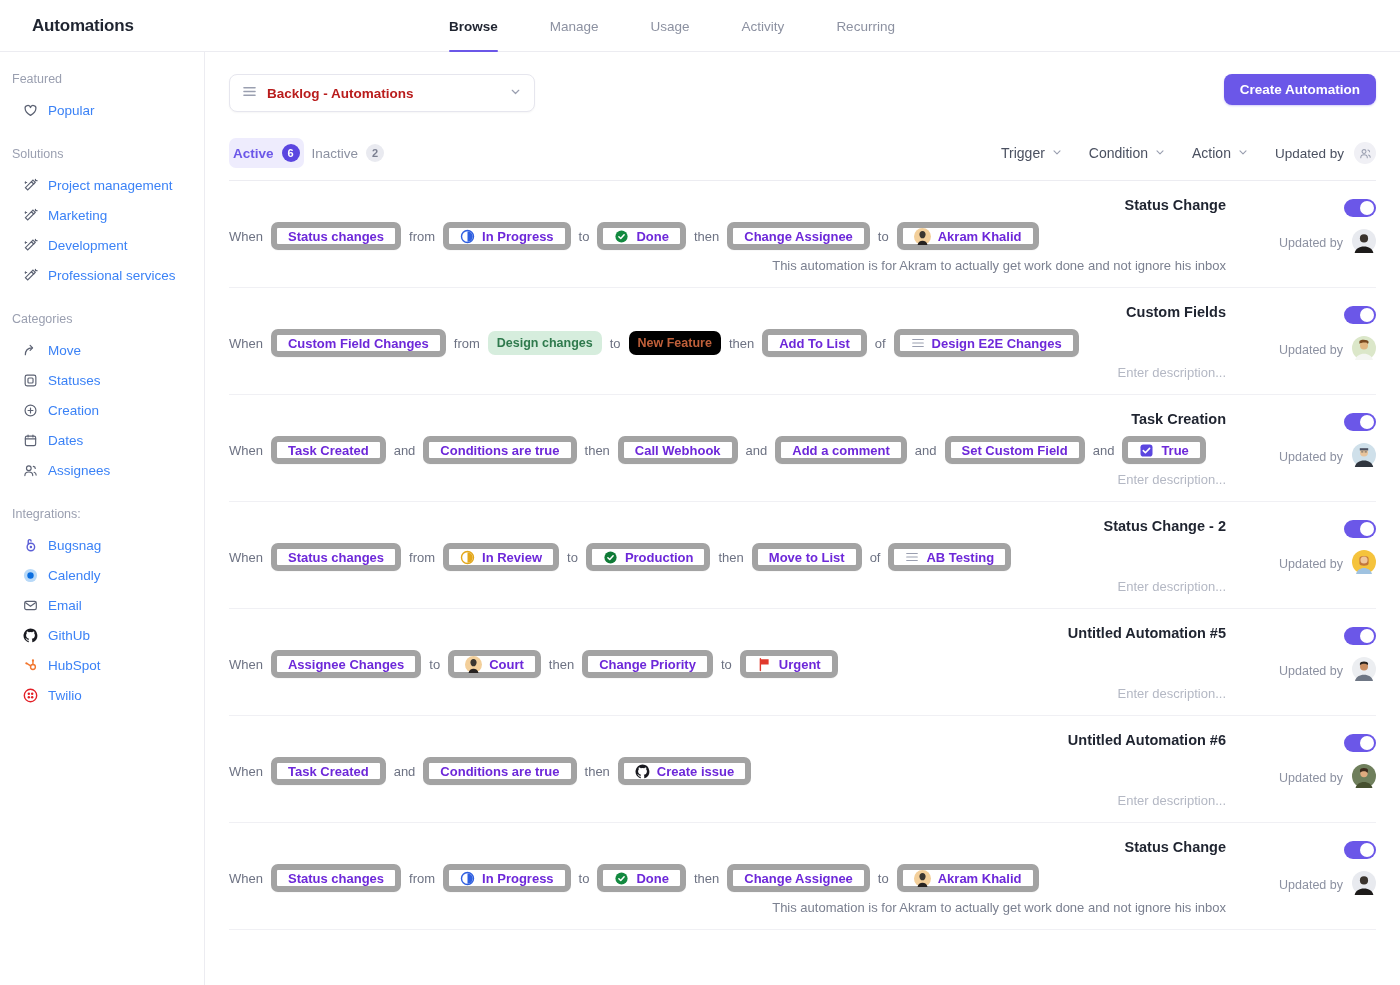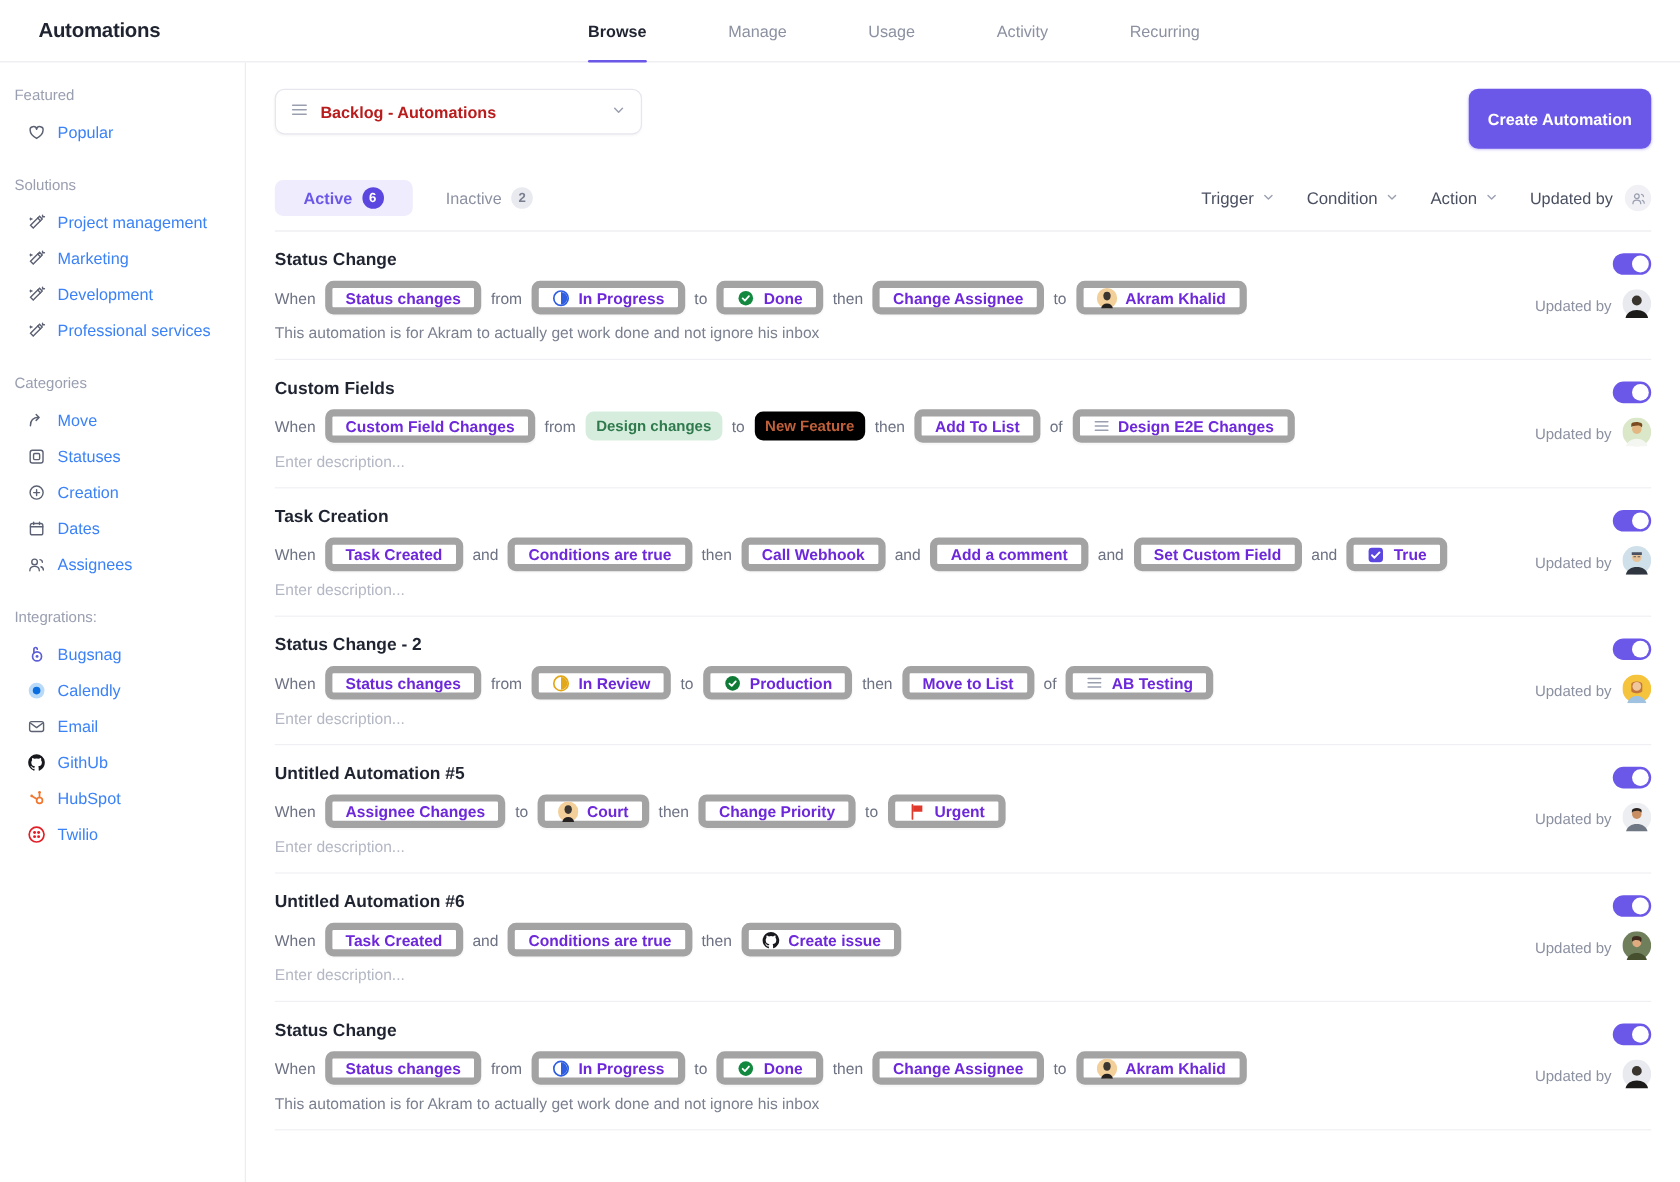--- a/index.html
+++ b/index.html
@@ -22,26 +22,26 @@
   }
   .app-title {
     font-size: 17px;
     font-weight: 700;
     color: #1f2430;
     padding-left: 32px;
     letter-spacing: -0.2px;
   }
   .topnav {
     position: absolute;
-    left: 490px;
+    left: 449px;
     top: 0;
     height: 52px;
     display: flex;
     align-items: stretch;
-    gap: 16px;
+    gap: 0;
   }
   .topnav .tab {
     font-size: 13.5px;
     color: #8c91a1;
     display: flex;
     align-items: center;
     padding: 0 0 0 0;
     margin-right: 52px;
     position: relative;
     cursor: pointer;
@@ -127,21 +127,21 @@
     cursor: pointer;
   }
   .list-select .sel-label { font-weight: 600; flex: 1; }
   .chevron { margin-left: auto; color: #9a9fb0; }
 
   .create-btn {
     background: #6b57e8;
     color: #fff;
     border: none;
     border-radius: 8px;
-    height: 50px;
+    height: 31px;
     padding: 0 16px;
     font-size: 13.5px;
     font-weight: 600;
     font-family: inherit;
     cursor: pointer;
     box-shadow: 0 1px 2px rgba(107,87,232,0.3);
   }
 
   
   .filter-row {
@@ -154,21 +154,21 @@
   .seg {
     display: flex;
     align-items: center;
     gap: 4px;
   }
   .seg-item {
     display: flex;
     align-items: center;
     gap: 8px;
     height: 30px;
-    padding: 0 24px;
+    padding: 0 4px;
     border-radius: 7px;
     font-size: 13.5px;
     color: #8c91a1;
     cursor: pointer;
   }
   .seg-item.active {
     background: #eeecfd;
     color: #6b57e8;
     font-weight: 600;
   }
@@ -225,21 +225,21 @@
 
   
   .rows { }
   .auto-row {
     display: flex;
     align-items: flex-start;
     padding: 16px 0 14px 0;
     border-bottom: 1px solid #f0f0f4;
     position: relative;
   }
-  .auto-left { flex: 1; min-width: 0; }
+  .auto-left { flex: 1; min-width: 0; text-align: right; }
   .auto-title {
     font-size: 14.5px;
     font-weight: 600;
     color: #1f2430;
     margin-bottom: 9px;
   }
   .rule {
     display: flex;
     align-items: center;
     flex-wrap: wrap;

